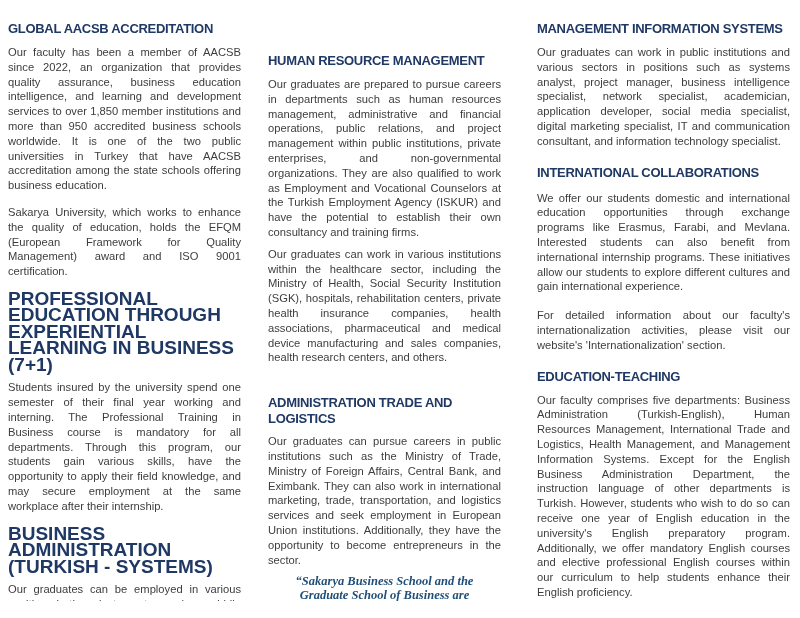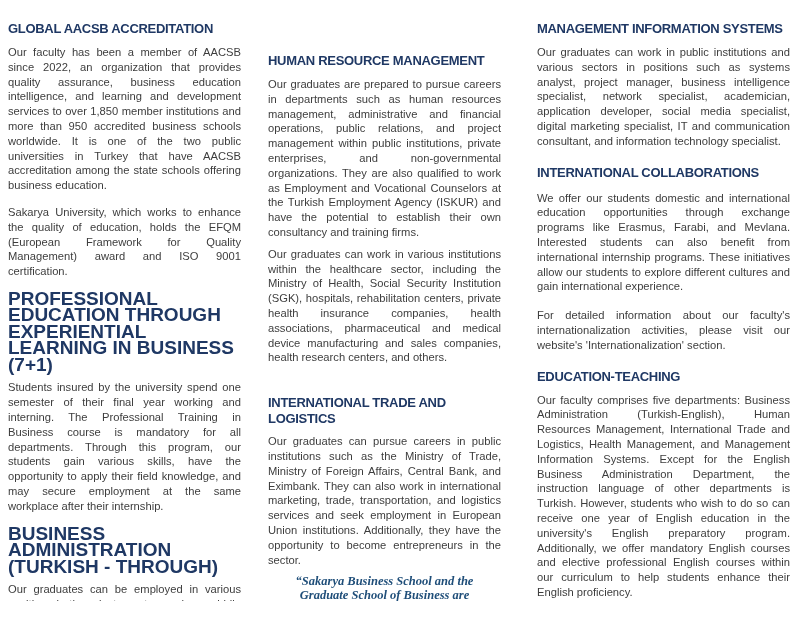--- a/index.html
+++ b/index.html
@@ -60,31 +60,31 @@
 <div class="page">
 
   <div class="col col-1">
     <h2 class="heading">GLOBAL AACSB ACCREDITATION</h2>
     <p class="body-p mt8">Our faculty has been a member of AACSB since 2022, an organization that provides quality assurance, business education intelligence, and learning and development services to over 1,850 member institutions and more than 950 accredited business schools worldwide. It is one of the two public universities in Turkey that have AACSB accreditation among the state schools offering business education.</p>
     <p class="body-p mt12">Sakarya University, which works to enhance the quality of education, holds the EFQM (European Framework for Quality Management) award and ISO 9001 certification.</p>
 
     <h2 class="heading alt mt12">PROFESSIONAL EDUCATION THROUGH EXPERIENTIAL LEARNING IN BUSINESS (7+1)</h2>
     <p class="body-p mt7">Students insured by the university spend one semester of their final year working and interning. The Professional Training in Business course is mandatory for all departments. Through this program, our students gain various skills, have the opportunity to apply their field knowledge, and may secure employment at the same workplace after their internship.</p>
 
-    <h2 class="heading alt mt12">BUSINESS ADMINISTRATION (TURKISH - THROUGH)</h2>
+    <h2 class="heading alt mt12">BUSINESS ADMINISTRATION (TURKISH - SYSTEMS)</h2>
     <p class="body-p mt7">Our graduates can be employed in various positions in the private sector, such as middle and senior management, auditing, production planning, quality assurance, marketing management, and others. They can pursue careers in various specialized fields and inspector roles in the public sector.</p>
   </div>
 
   <div class="col col-2">
     <h2 class="heading">HUMAN RESOURCE MANAGEMENT</h2>
     <p class="body-p mt8">Our graduates are prepared to pursue careers in departments such as human resources management, administrative and financial operations, public relations, and project management within public institutions, private enterprises, and non-governmental organizations. They are also qualified to work as Employment and Vocational Counselors at the Turkish Employment Agency (ISKUR) and have the potential to establish their own consultancy and training firms.</p>
 
     <p class="body-p mt7">Our graduates can work in various institutions within the healthcare sector, including the Ministry of Health, Social Security Institution (SGK), hospitals, rehabilitation centers, private health insurance companies, health associations, pharmaceutical and medical device manufacturing and sales companies, health research centers, and others.</p>
 
-    <h2 class="heading mt30">INTERNATIONAL TRADE AND LOGISTICS</h2>
+    <h2 class="heading mt30">ADMINISTRATION TRADE AND LOGISTICS</h2>
     <p class="body-p mt7">Our graduates can pursue careers in public institutions such as the Ministry of Trade, Ministry of Foreign Affairs, Central Bank, and Eximbank. They can also work in international marketing, trade, transportation, and logistics services and seek employment in European Union institutions. Additionally, they have the opportunity to become entrepreneurs in the sector.</p>
 
     <p class="quote mt7">“Sakarya Business School and the Graduate School of Business are accredited by AACSB International at both undergraduate and graduate levels.”</p>
   </div>
 
   <div class="col col-3">
     <h2 class="heading">MANAGEMENT INFORMATION SYSTEMS</h2>
     <p class="body-p mt8">Our graduates can work in public institutions and various sectors in positions such as systems analyst, project manager, business intelligence specialist, network specialist, academician, application developer, social media specialist, digital marketing specialist, IT and communication consultant, and information technology specialist.</p>
 
     <h2 class="heading mt16">INTERNATIONAL COLLABORATIONS</h2>

